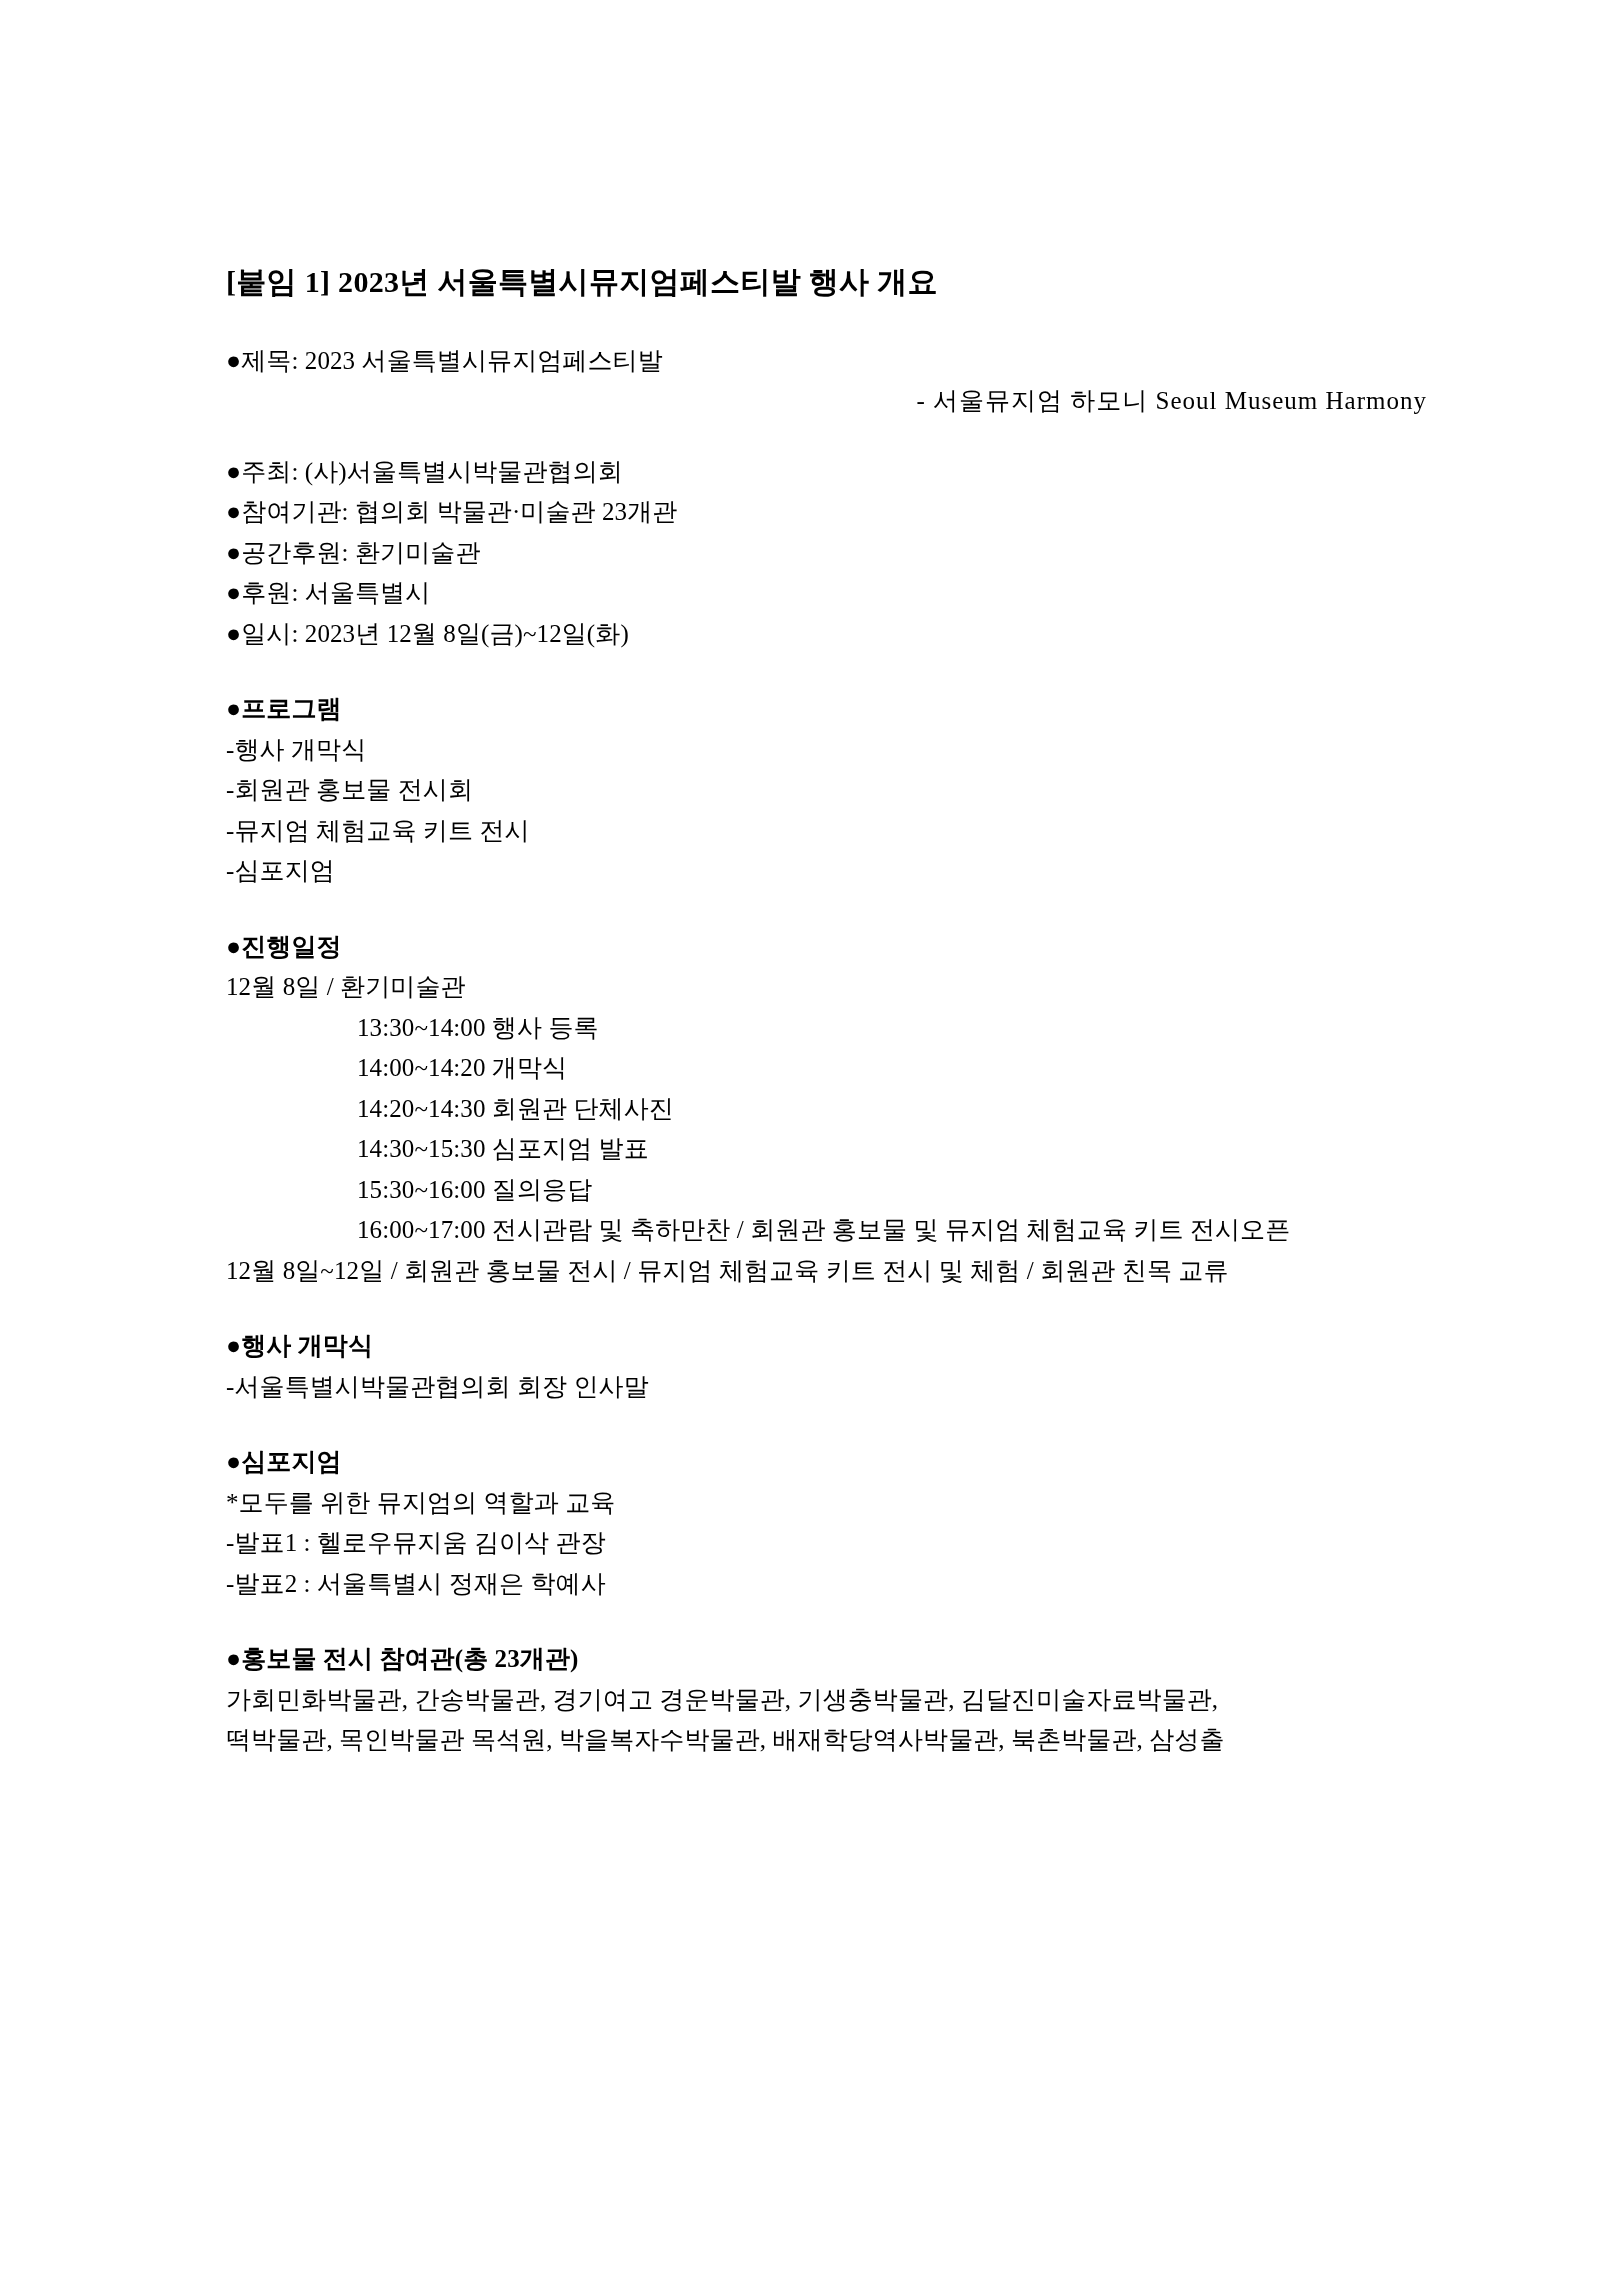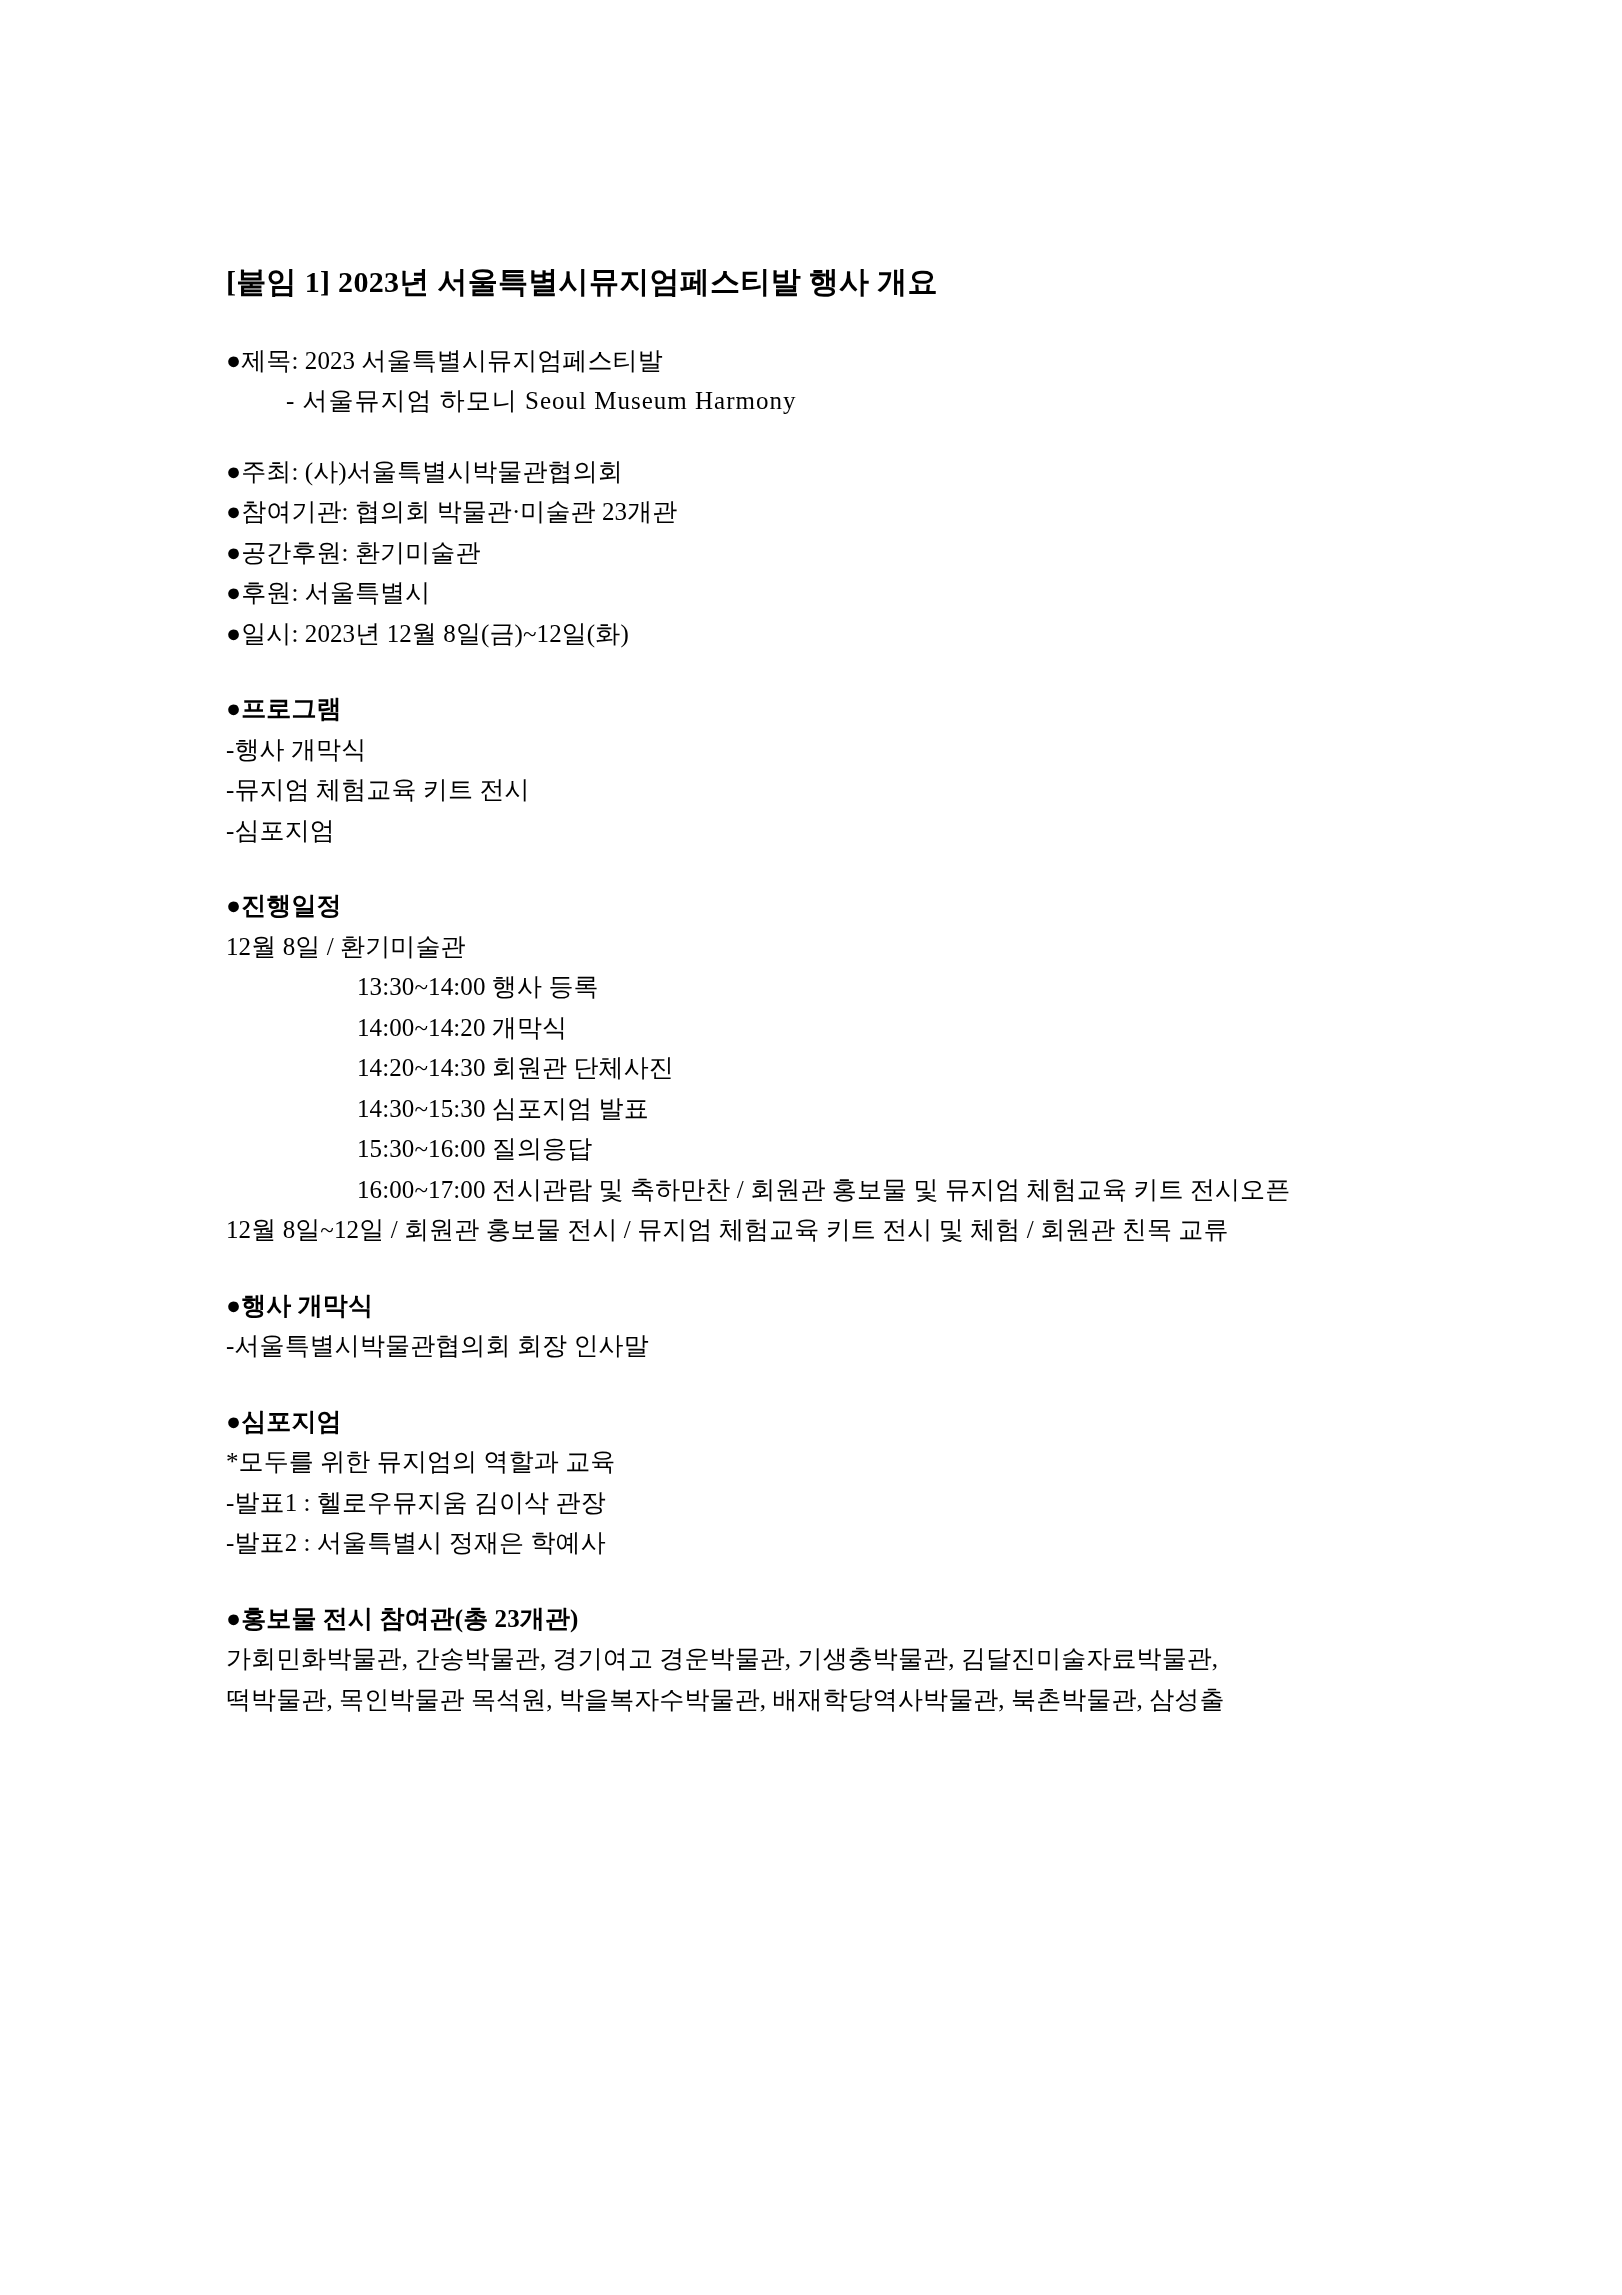--- a/index.html
+++ b/index.html
@@ -36,20 +36,21 @@
     font-size: 25px;
     line-height: 1.62;
     white-space: pre-wrap;
     letter-spacing: 0.1px;
   }
   .line.bullet-bold {
     font-weight: bold;
   }
   .line.indent-1 {
     padding-left: 60px;
+    text-align: right;
   }
   .line.indent-2 {
     padding-left: 131px;
   }
   .spacer-md { height: 30px; }
   .latin {
     font-family: "Liberation Serif", "DejaVu Serif", serif;
     letter-spacing: 1px;
   }
 </style>
@@ -69,20 +70,21 @@
     <div class="line">●공간후원: 환기미술관</div>
     <div class="line">●후원: 서울특별시</div>
     <div class="line">●일시: 2023년 12월 8일(금)~12일(화)</div>
   </div>
 
   <div class="spacer-md"></div>
 
   <div class="block">
     <div class="line bullet-bold">●프로그램</div>
     <div class="line">-행사 개막식</div>
+    <div class="line">-회원관 홍보물 전시회</div>
     <div class="line">-뮤지엄 체험교육 키트 전시</div>
     <div class="line">-심포지엄</div>
   </div>
 
   <div class="spacer-md"></div>
 
   <div class="block">
     <div class="line bullet-bold">●진행일정</div>
     <div class="line">12월 8일 / 환기미술관</div>
     <div class="line indent-2">13:30~14:00 행사 등록</div>

